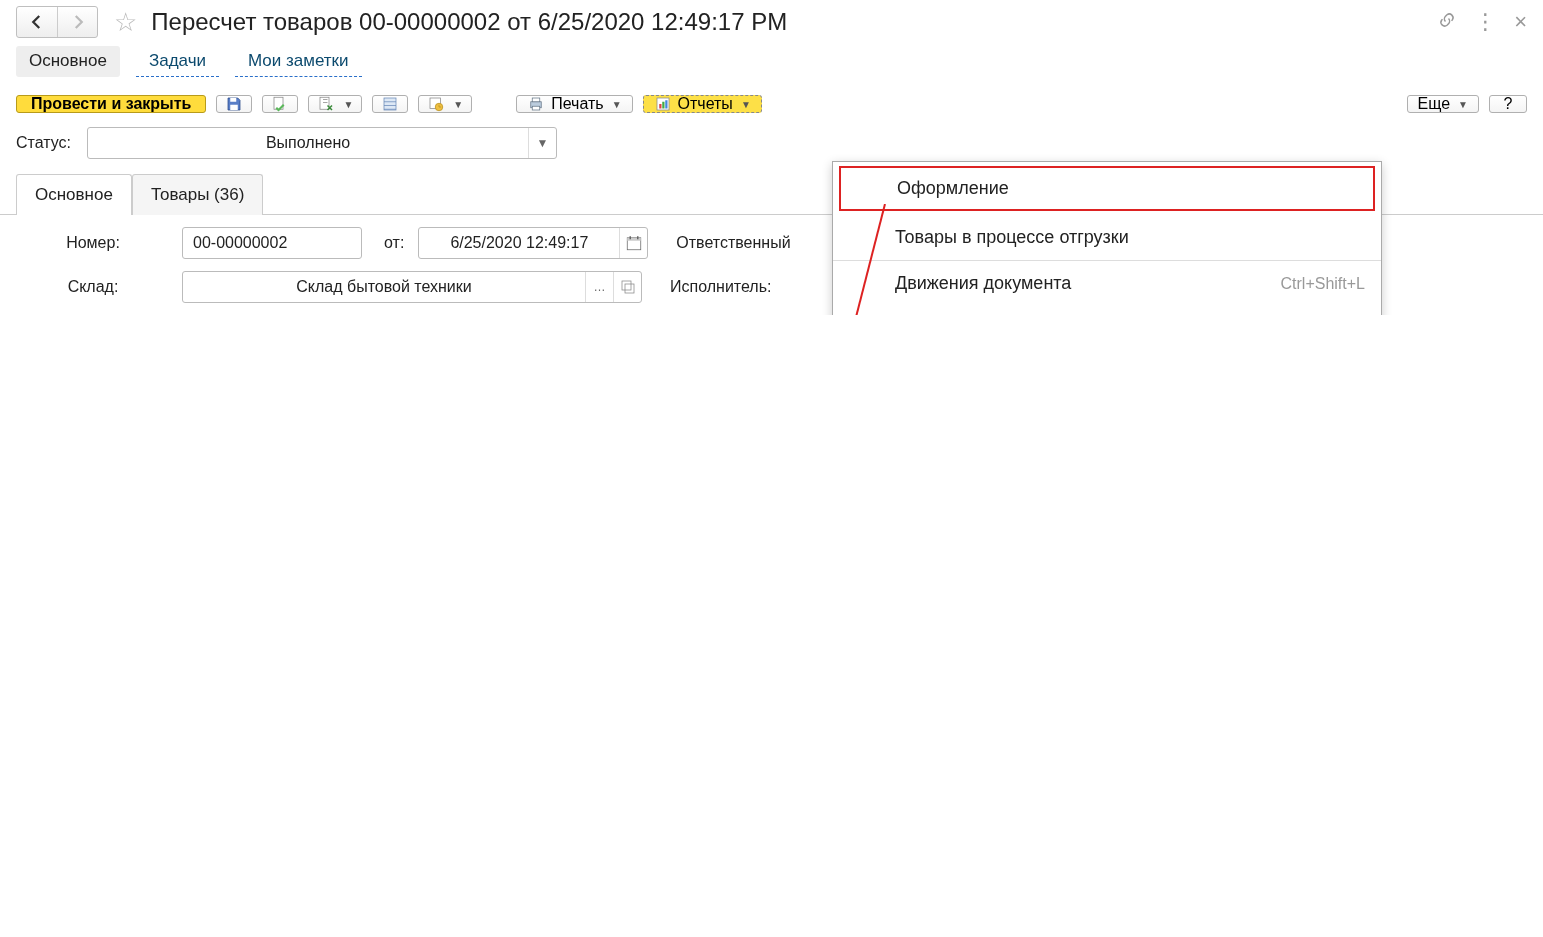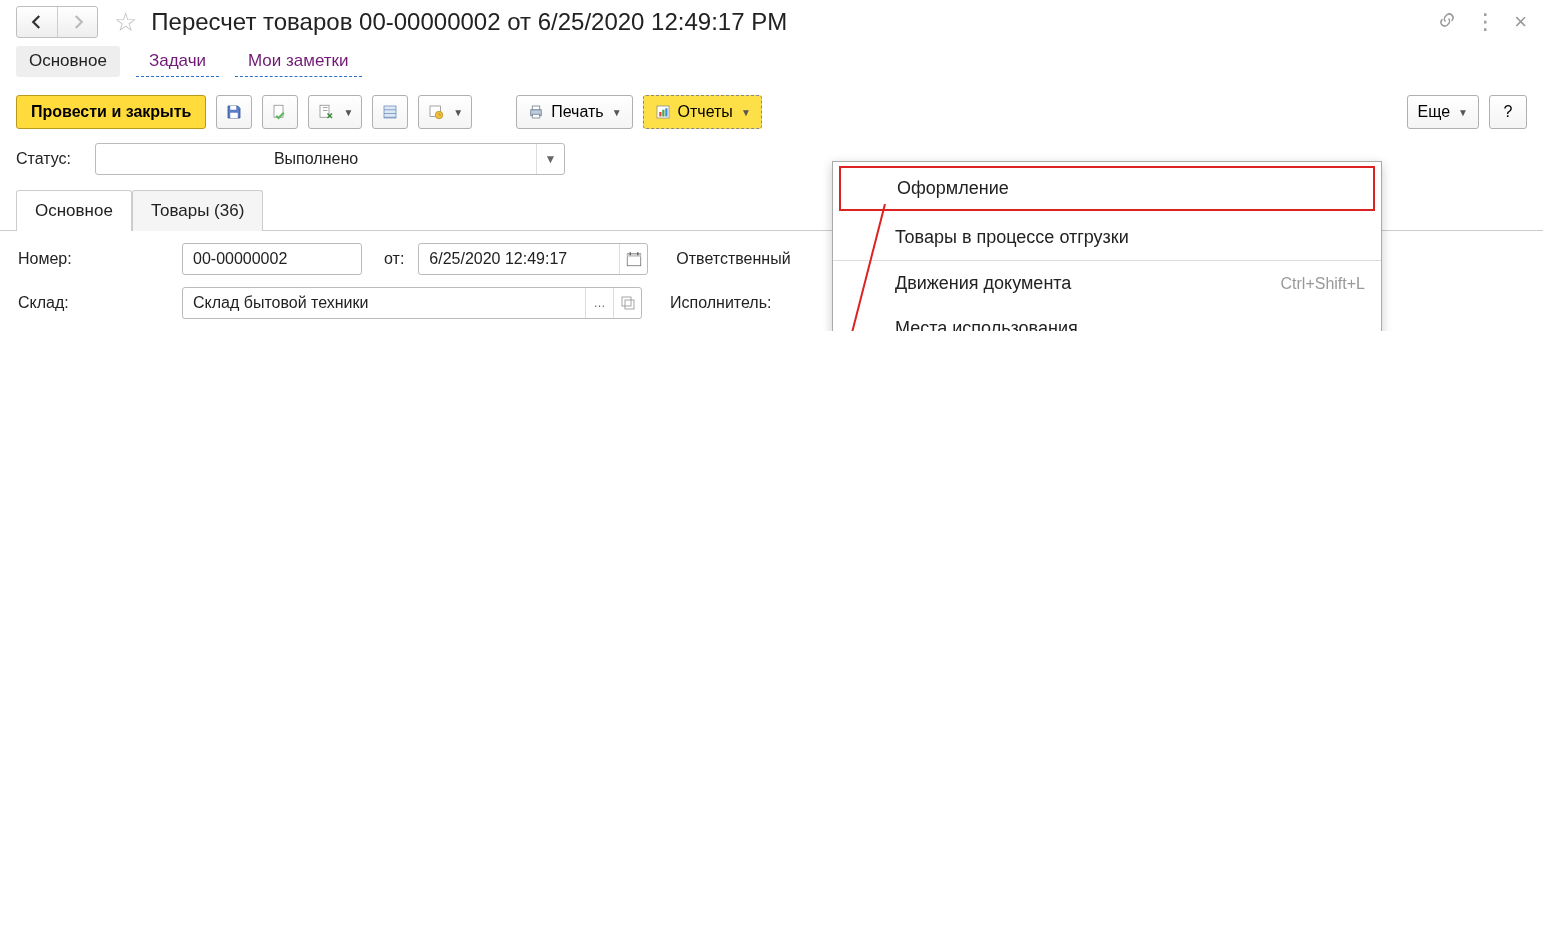--- a/index.html
+++ b/index.html
@@ -30,47 +30,47 @@
   .nav-btn.disabled { color: #aaa; }
   .star-icon { color: #bbb; font-size: 26px; margin: 0 4px 0 6px; }
   .title-text { font-size: 24px; font-weight: 400; }
   .title-actions { margin-left: auto; display: flex; gap: 18px; color: #999; font-size: 20px; align-items: center;}
 
   
   .nav-links {
     display: flex; gap: 16px; padding: 2px 16px 12px;
   }
   .nav-link {
-    padding: 5px 13px; font-size: 17px; color: #701a75; cursor: pointer;
+    padding: 5px 13px; font-size: 17px; color: #0c4a6e; cursor: pointer;
     border-bottom: 1px dashed #2a6fc9;
   }
   .nav-link.active {
     background: #eee; color: #222; border-bottom: none; border-radius: 3px;
   }
 
   
   .toolbar {
     display: flex; align-items: center; gap: 10px; padding: 6px 16px;
   }
   .btn {
     display: inline-flex; align-items: center; gap: 6px;
     border: 1px solid #b0b0b0; background: linear-gradient(#fff,#f4f4f4);
-    border-radius: 3px; padding: 5px 10px; height: 34px; font-size: 16px; cursor: pointer;
+    border-radius: 3px; padding: 5px 10px; height: 18px; font-size: 16px; cursor: pointer;
   }
   .btn-yellow {
     background: #ffdc3c; border-color: #b89b1a; font-weight: 700;
     padding: 6px 14px;
   }
   .btn-icon { padding: 4px 8px; }
   .btn .caret { font-size: 10px; margin-left: 2px; color: #555;}
   .spacer-flex { flex: 1; }
 
   
   .form-row {
-    display: flex; align-items: center; gap: 24px; padding: 8px 16px;
+    display: flex; align-items: center; gap: 16px; padding: 8px 16px;
   }
   .label { font-size: 16px; color: #222; }
   .input {
     border: 1px solid #bbb; border-radius: 3px; height: 32px;
     display: flex; align-items: center; background: #fff; text-align: center;
   }
   .input-text { flex:1; padding: 0 10px; font-size: 16px; }
   .input-btn {
     width: 28px; height: 100%; display:flex; align-items:center; justify-content:center;
     border-left: 1px solid #ddd; color: #666; font-size: 12px; cursor:pointer;
@@ -80,21 +80,21 @@
   .tabs { display: flex; padding: 0 16px; border-bottom: 1px solid #ccc; margin-top: 6px;}
   .tab {
     padding: 10px 18px; font-size: 17px; border: 1px solid #ccc;
     border-bottom: none; background: #f5f5f5; cursor:pointer;
     position: relative; top: 1px; border-radius: 3px 3px 0 0;
   }
   .tab.active { background: #fff; }
 
   
   .detail-form { padding: 12px 18px; display: flex; flex-direction: column; gap: 12px;}
-  .detail-row { display: flex; align-items: center; gap: 14px; }
+  .detail-row { display: flex; align-items: center; gap: 14px; text-align: center; }
   .detail-label { width: 150px; font-size: 16px; }
   .detail-input { border: 1px solid #bbb; border-radius: 3px; height: 32px; display:flex; align-items:center; }
   .detail-input span.val { padding: 0 10px; font-size: 16px; }
 
   
   .menu {
     position: absolute; top: 161px; left: 832px; width: 550px;
     background: #fff; border: 1px solid #aaa; box-shadow: 0 3px 10px rgba(0,0,0,.2);
     z-index: 50;
   }

